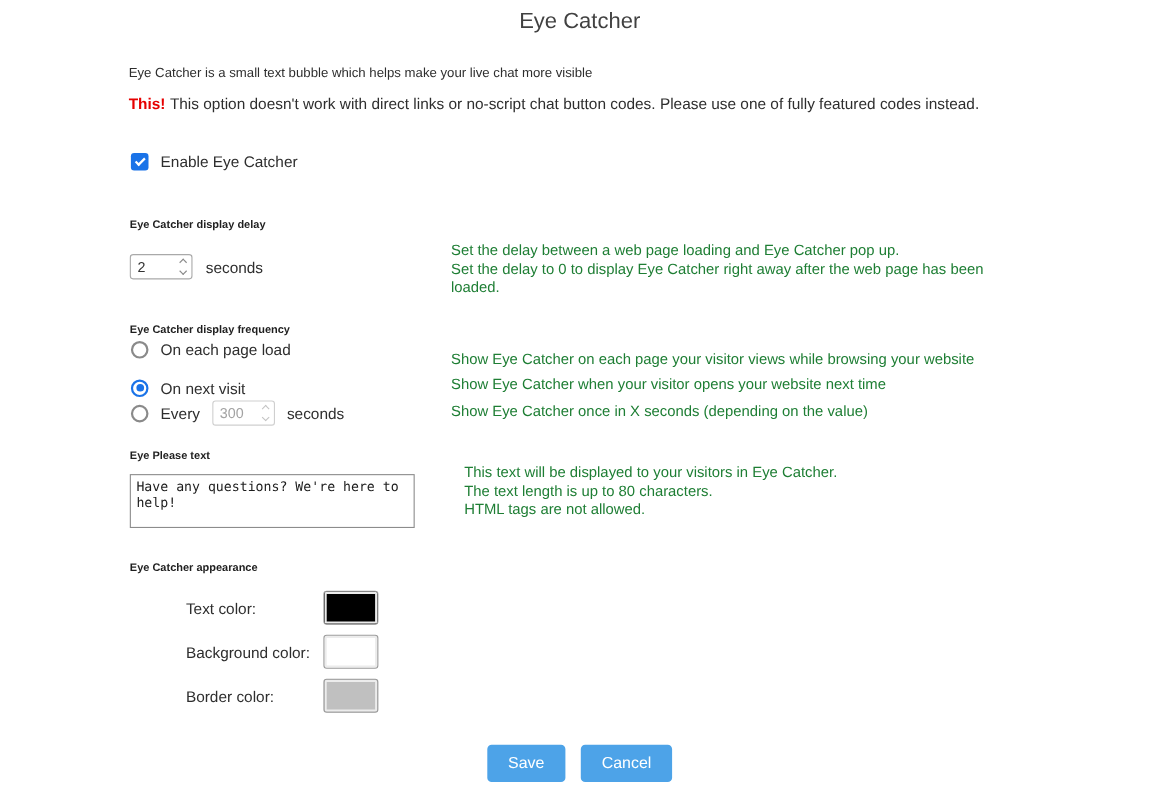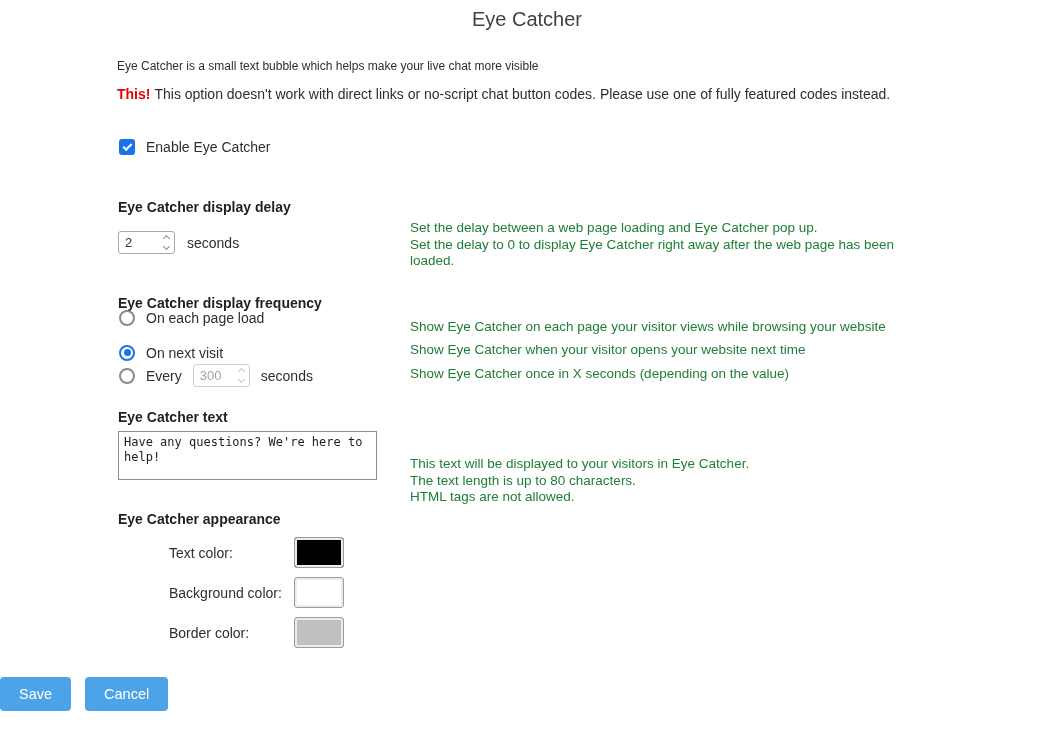--- a/index.html
+++ b/index.html
@@ -56,21 +56,21 @@
   .check-icon {
     width: 9px; height: 5px;
     border-left: 2px solid #fff;
     border-bottom: 2px solid #fff;
     transform: rotate(-45deg) translate(1px, -1px);
   }
 
   .section-header {
     position: absolute;
     left: 118px;
-    font-size: 14px;
+    font-size: 10px;
     font-weight: 700;
     color: #1f1f1f;
   }
 
   
   .numbox {
     display: flex; align-items: center; justify-content: space-between;
     width: 57px; height: 23px;
     border: 1px solid #a9a9a9;
     border-radius: 3px;
@@ -152,21 +152,21 @@
     border: 1px solid #9b9b9b;
     border-radius: 3px;
     box-shadow: inset 0 0 0 2px #ececec;
     cursor: pointer;
   }
 
   .button-row {
     position: absolute;
     top: 677px; left: 0;
     width: 100%;
-    display: flex; gap: 14px;
+    display: flex; justify-content: center; gap: 14px;
   }
   .btn {
     height: 34px;
     background: #4da3e8;
     color: #ffffff;
     border: none;
     border-radius: 4px;
     font-family: inherit;
     font-size: 14.5px;
     padding: 0 19px;
@@ -235,23 +235,23 @@
         <span class="chev-down"></span>
       </span>
     </span>
     <span>seconds</span>
   </div>
 
   <div class="help" style="top:319px; width:520px;">Show Eye Catcher on each page your visitor views while browsing your website</div>
   <div class="help" style="top:342px; width:520px;">Show Eye Catcher when your visitor opens your website next time</div>
   <div class="help" style="top:366px; width:520px;">Show Eye Catcher once in X seconds (depending on the value)</div>
 
-  <div class="section-header" style="top:409px;">Eye Catcher text</div>
+  <div class="section-header" style="top:409px;">Eye Please text</div>
   <textarea class="eye-textarea" spellcheck="false" style="">Have any questions? We're here to help!</textarea>
-  <div class="help" style="top:456px; width:480px;">
+  <div class="help" style="top:422px; width:480px;margin-left:12px;">
     <div>This text will be displayed to your visitors in Eye Catcher.</div>
     <div>The text length is up to 80 characters.</div>
     <div>HTML tags are not allowed.</div>
   </div>
 
   <div class="section-header" style="top:511px;">Eye Catcher appearance</div>
 
   <div class="appearance-row" style="top:537px;">
     <span class="appearance-label">Text color:</span>
     <span class="swatch" style="background: rgb(0, 0, 0);"></span>

